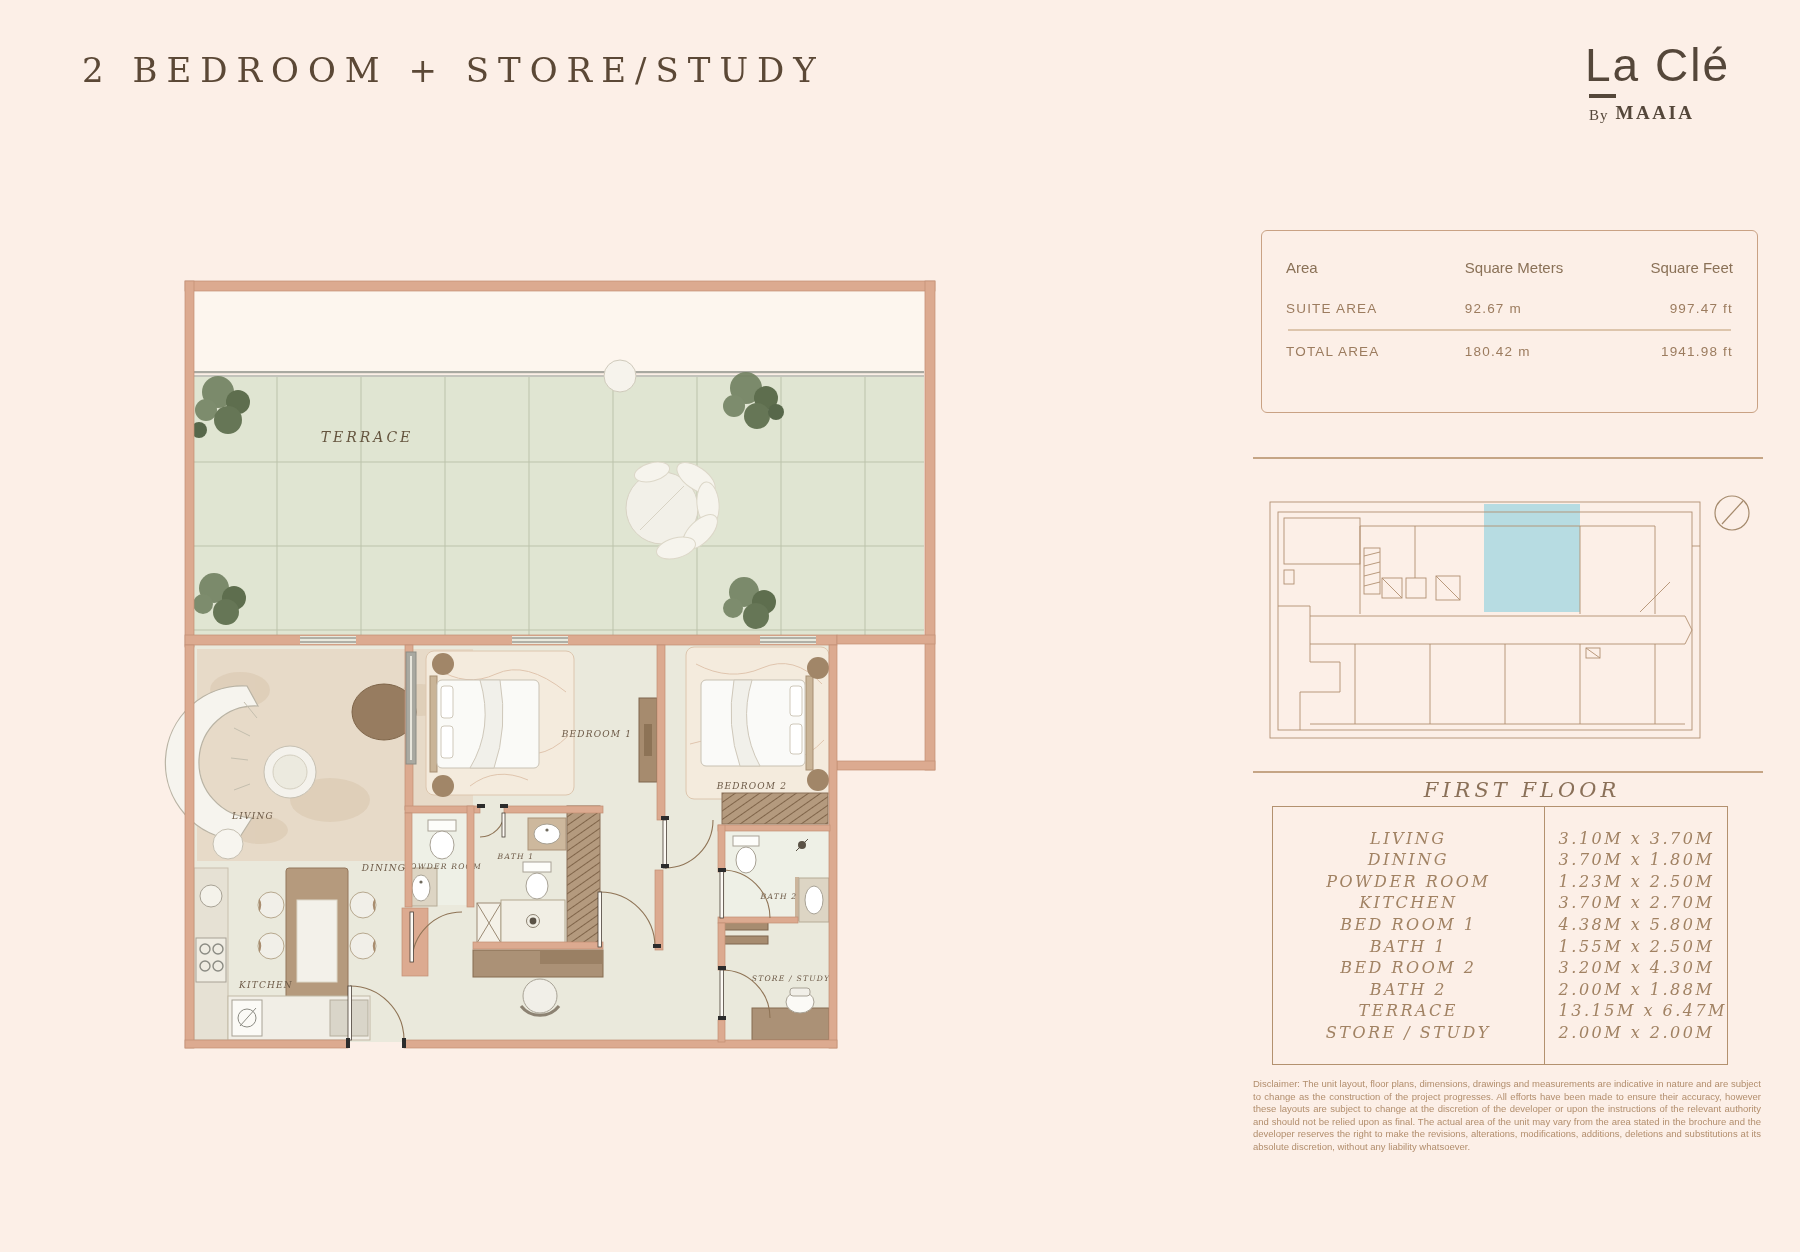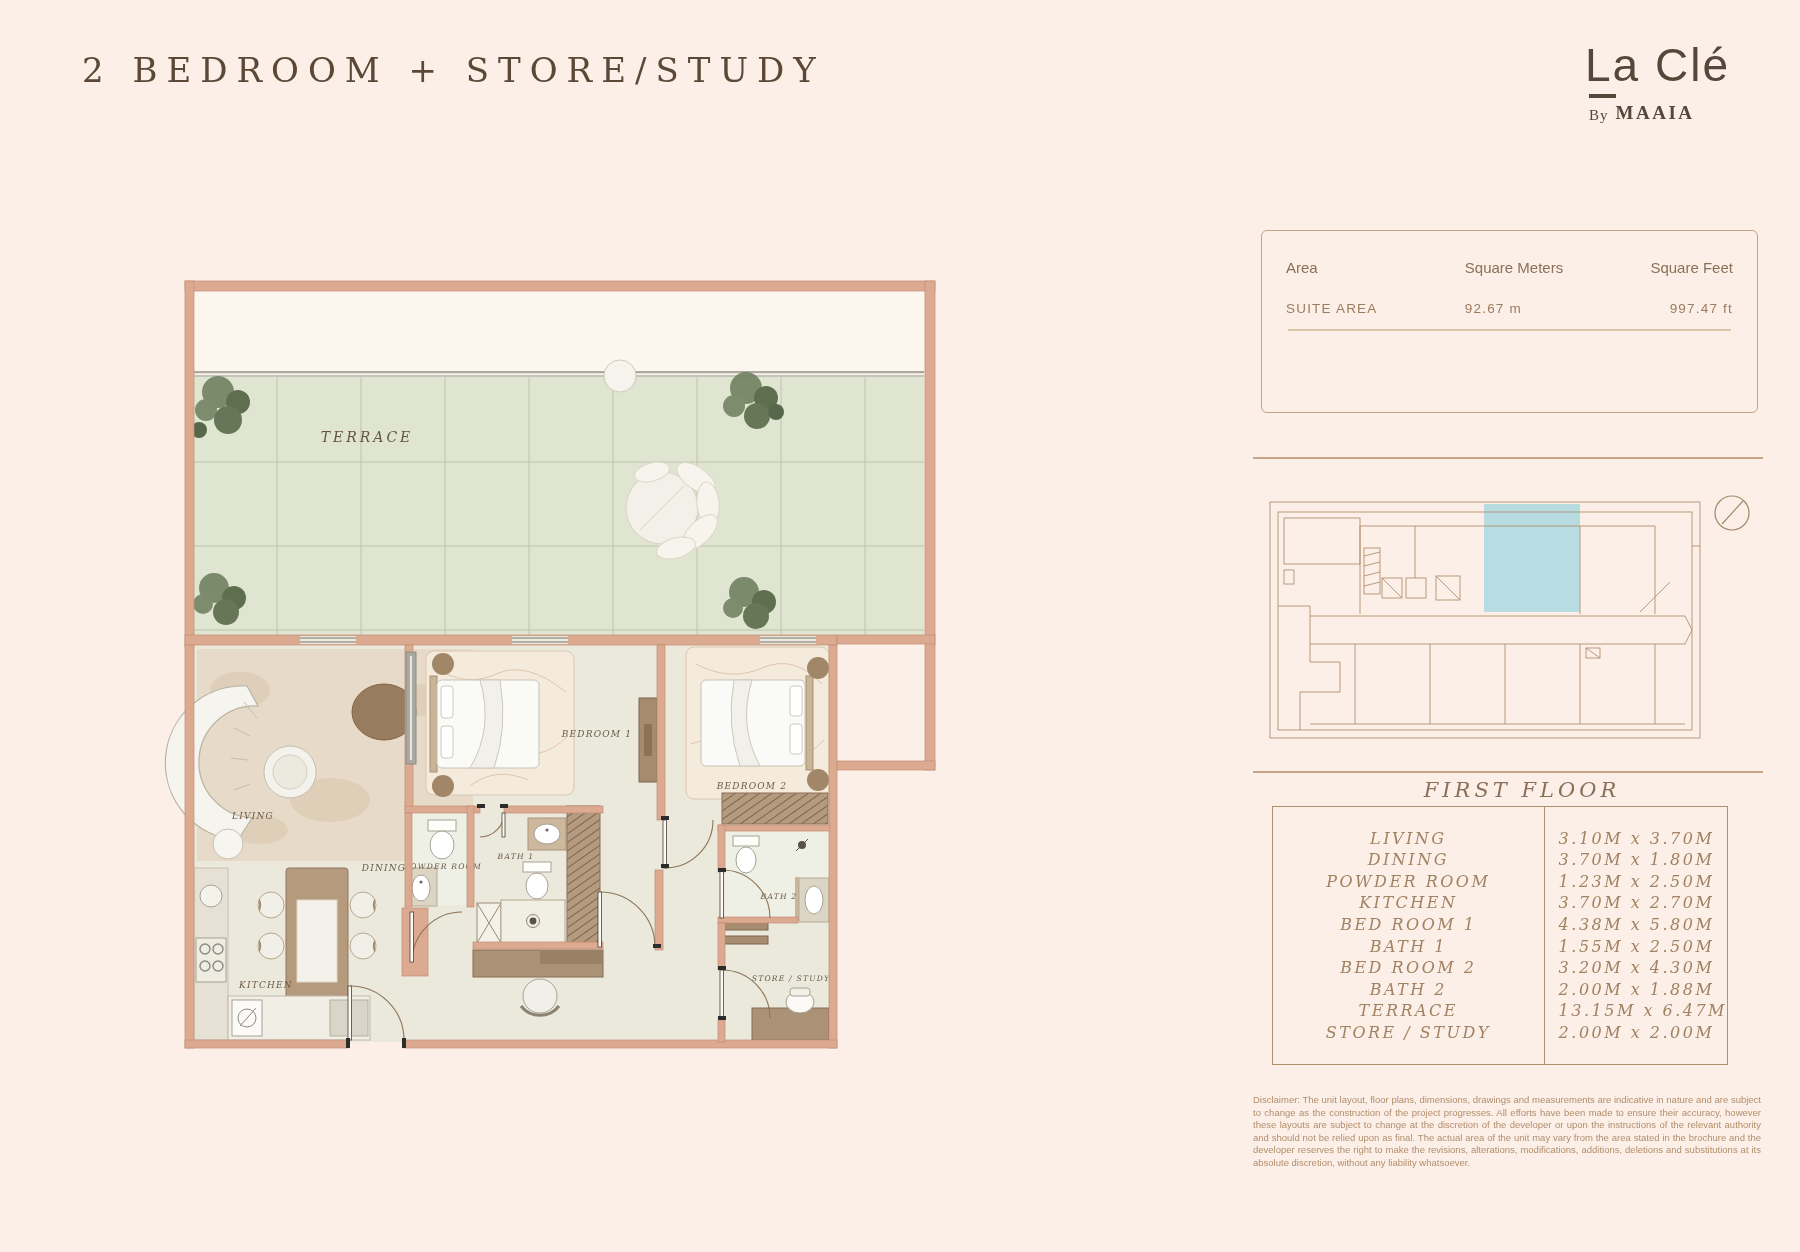--- a/index.html
+++ b/index.html
@@ -44,21 +44,21 @@
     position:absolute;left:1272px;top:806px;width:456px;height:259px;
     border:1.5px solid #b3916f;box-sizing:border-box;display:flex;
   }
   .dims-left{width:300px;border-right:1.5px solid #b3916f;box-sizing:border-box;
     display:flex;flex-direction:column;justify-content:center;align-items:center;}
   .dims-right{flex:1;display:flex;flex-direction:column;justify-content:center;padding-left:14px;}
   .dims-cell{font-family:"DejaVu Serif", serif;font-style:italic;font-size:16px;
     letter-spacing:2.5px;color:#a18263;line-height:21.6px;white-space:nowrap;}
   .disclaimer{
     position:absolute;left:1253px;top:1078px;width:508px;
-    font-size:9.5px;line-height:12.5px;color:#b28e6d;text-align:justify;margin-top:16px;
+    font-size:9.5px;line-height:12.5px;color:#b28e6d;text-align:justify;
   }
   
   svg{position:absolute;}
   .plan-label{font-family:"DejaVu Serif", serif;font-style:italic;font-size:9px;
     fill:#6d5a47;letter-spacing:1.2px;text-anchor:middle;}
   .terrace-label{font-family:"DejaVu Serif", serif;font-style:italic;font-size:14px;
     fill:#65553f;letter-spacing:3px;text-anchor:middle;}
 </style>
 </head>
 <body>
@@ -82,20 +82,25 @@
     <span>Square Meters</span>
     <span>Square Feet</span>
   </div>
   <div class="area-row area-data">
     <span>SUITE AREA</span>
     <span>92.67 m</span>
     <span>997.47 ft</span>
   </div>
   <div class="area-sep"></div>
   <div class="area-sep"></div>
+  <div class="area-row area-data">
+    <span>TOTAL AREA</span>
+    <span>180.42 m</span>
+    <span>1941.98 ft</span>
+  </div>
 </div>
 
 <div class="hr-line" style="top:457px;"></div>
 
 <svg style="left:1240px;top:486px;" width="520" height="272" viewBox="0 0 520 272">
   <g stroke="#b29071" stroke-width="0.9" fill="none">
 
     <rect x="244" y="18" width="96" height="108" fill="#b7dce2" stroke="none"></rect>
 
     <rect x="30" y="16" width="430" height="236"></rect>

